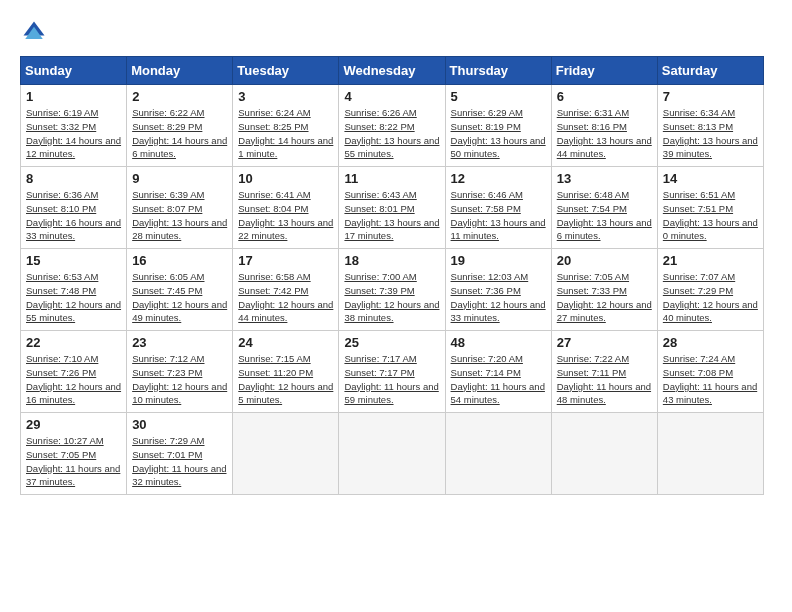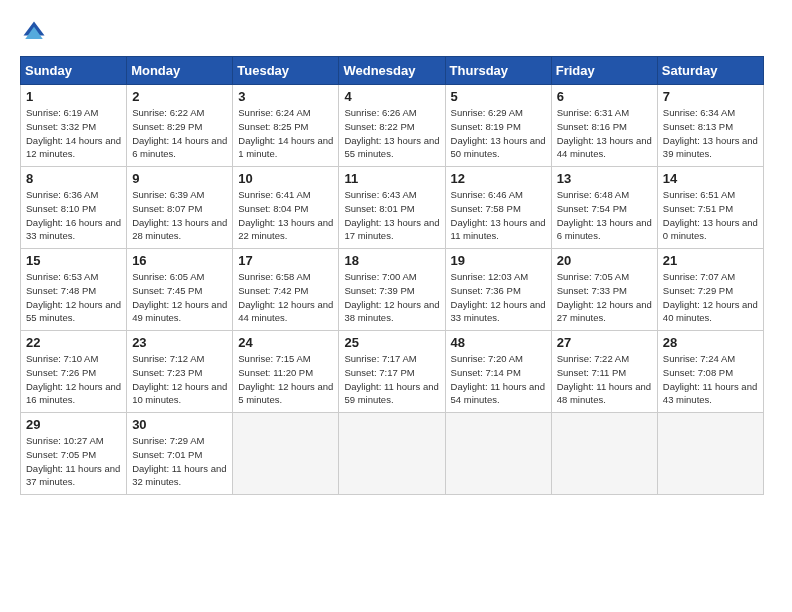--- a/index.html
+++ b/index.html
@@ -89,20 +89,21 @@
       font-size: 13px;
       font-weight: bold;
       color: #222;
       display: block;
       margin-bottom: 2px;
     }
     .day-info {
       font-size: 9.5px;
       line-height: 1.45;
       color: #333;
+      text-decoration: underline;
     }
   </style>
 </head>
 <body>
 
 <div class="page">
   <div class="header">
     <div class="logo">
       <svg class="logo-icon" viewBox="0 0 32 32">
         <polygon points="16,4 28,20 4,20" fill="#2255aa"></polygon>

